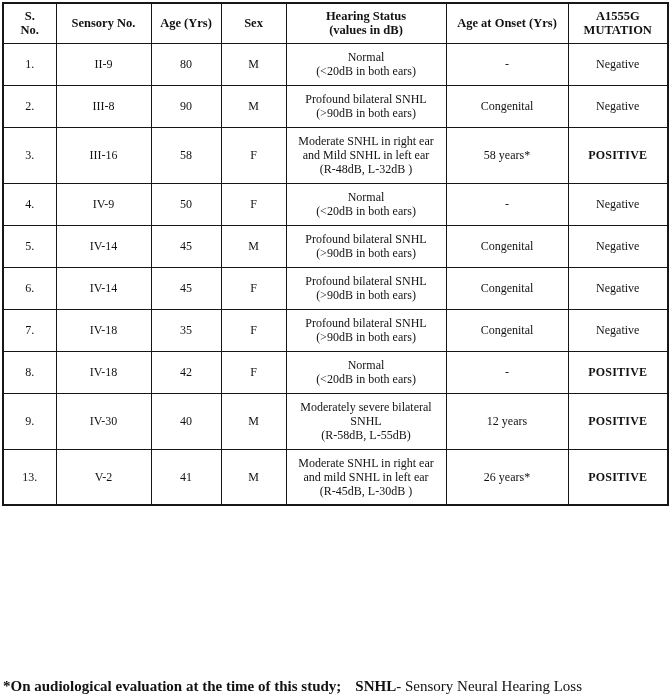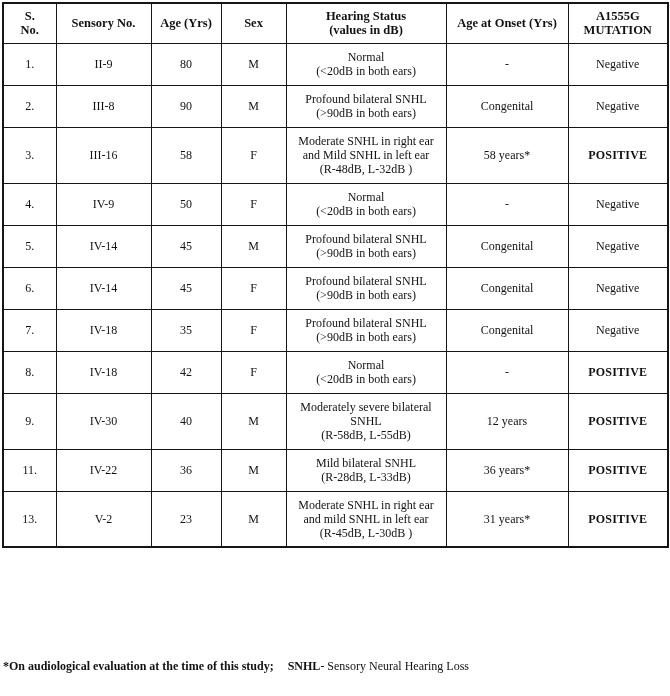--- a/index.html
+++ b/index.html
@@ -40,22 +40,22 @@
   table.subjects thead th {
     font-weight: bold;
     font-size: 12.5px;
   }
   table.subjects tbody tr { height: 42px; }
   table.subjects tbody tr.tall { height: 56px; }
   td.mut-positive { font-weight: bold; letter-spacing: 0.2px; }
   .footnote {
     position: absolute;
     left: 3px;
-    top: 659px;
-    font-size: 12px;
+    top: 677px;
+    font-size: 15px;
     line-height: 1.2;
     white-space: nowrap;
   }
   .fn-lead { font-weight: bold; }
   .fn-abbr { font-weight: bold; margin-left: 14px; }
 </style>
 </head>
 <body>
 
 <div class="page">
@@ -170,39 +170,29 @@
       <td>9.</td>
       <td>IV-30</td>
       <td>40</td>
       <td>M</td>
       <td>Moderately severe bilateral
 SNHL
 (R-58dB, L-55dB)</td>
       <td>12 years</td>
       <td class="mut-positive">POSITIVE</td>
     </tr>
-        <tr>
-      <td>11.</td>
-      <td>IV-22</td>
-      <td>36</td>
-      <td>M</td>
-      <td>Mild bilateral SNHL
-(R-28dB, L-33dB)</td>
-      <td>36 years*</td>
-      <td class="mut-positive">POSITIVE</td>
-    </tr>
         <tr class="tall">
       <td>13.</td>
       <td>V-2</td>
-      <td>23</td>
+      <td>41</td>
       <td>M</td>
       <td>Moderate SNHL in right ear
 and mild SNHL in left ear
 (R-45dB, L-30dB )</td>
-      <td>31 years*</td>
+      <td>26 years*</td>
       <td class="mut-positive">POSITIVE</td>
     </tr>
       </tbody>
   </table>
 
   <div class="footnote">
     <span class="fn-lead">*On audiological evaluation at the time of this study;</span><span class="fn-abbr">SNHL</span><span>- Sensory Neural Hearing Loss</span>
   </div>
 
 </div>

